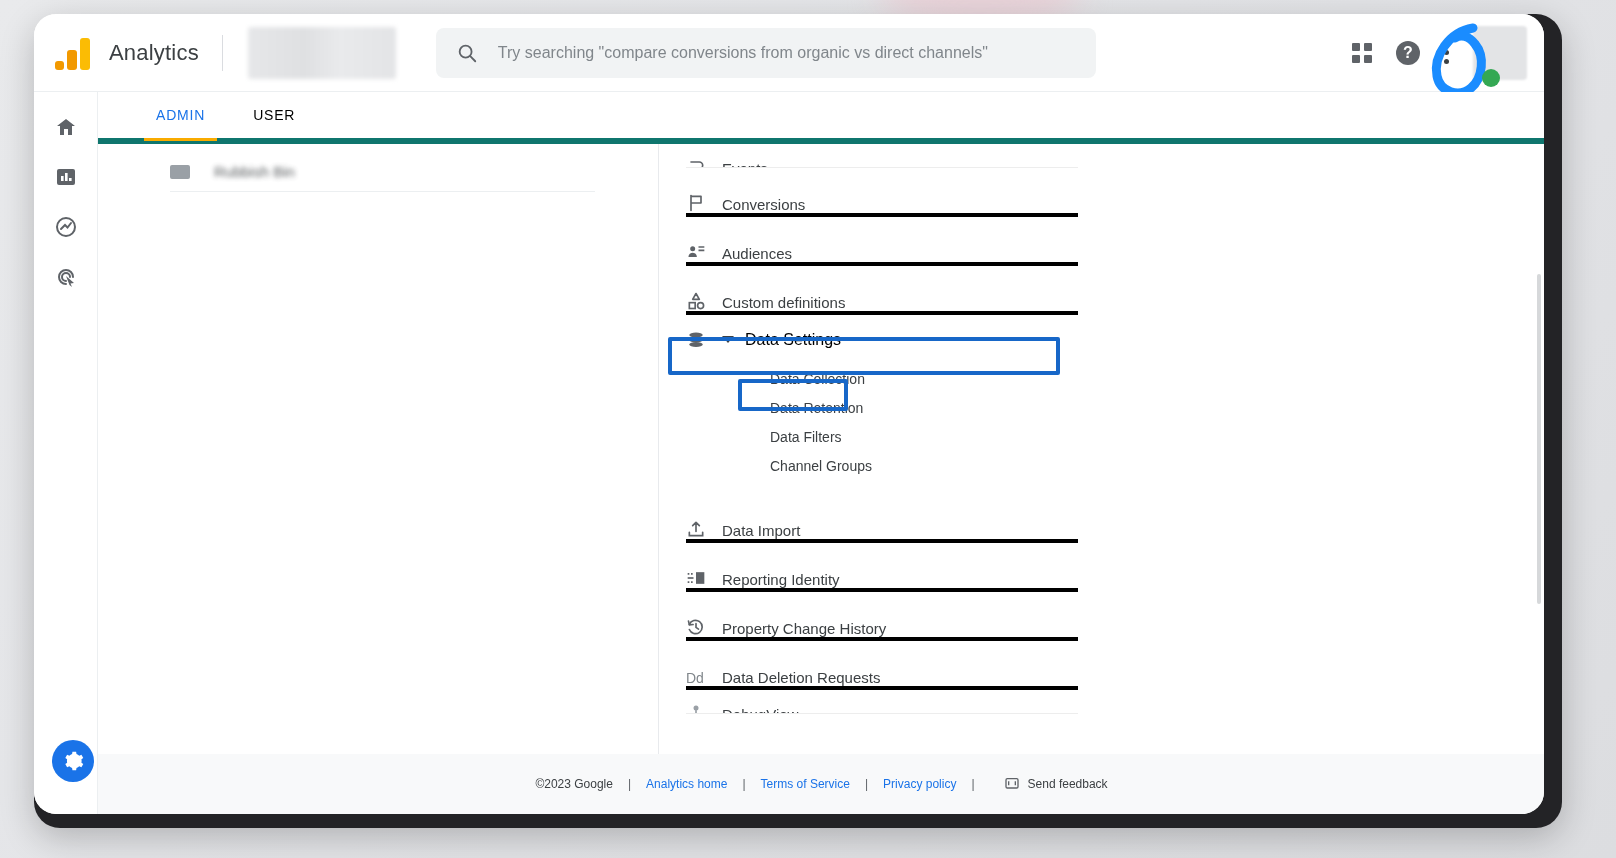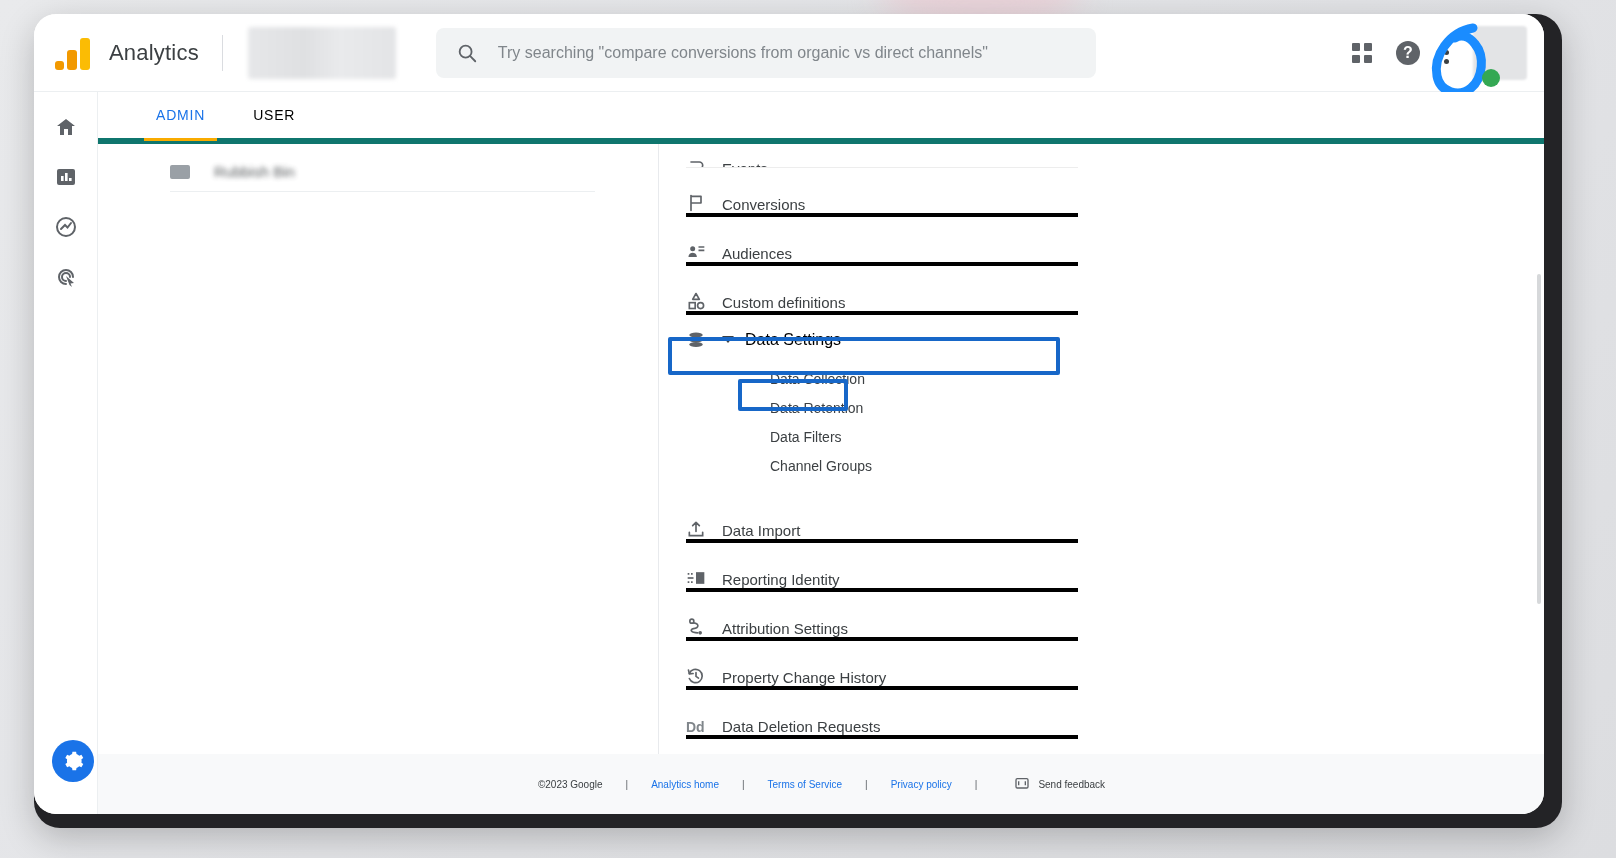--- a/index.html
+++ b/index.html
@@ -204,21 +204,21 @@
     position: absolute; right: 3px; top: 130px; width: 4px; height: 330px;
     background: #d6d8da; border-radius: 3px;
   }
 
   
   .footer {
     position: absolute; left: 64px; bottom: 0;
     width: 1447px; height: 60px;
     background: #f8f9fa;
     display: flex; align-items: center; justify-content: center;
-    font-size: 10px; color: #3c4043; gap: 16px;
+    font-size: 12px; color: #3c4043; gap: 8px;
   }
   .footer a { color: #1a73e8; text-decoration: none; }
   .sep { margin: 0 7px; color: #5f6368; }
   .feedback { display:flex; align-items:center; margin-left: 14px; gap: 8px; }
 </style>
 </head>
 <body>
 
 <div class="top-blur"></div>
 <div class="bezel"></div>
@@ -400,44 +400,34 @@
             <svg width="20" height="20" viewBox="0 0 24 24">
               <line x1="2" y1="7" x2="9" y2="7" stroke="#5f6368" stroke-width="2" stroke-dasharray="2 2"></line>
               <line x1="2" y1="12" x2="9" y2="12" stroke="#5f6368" stroke-width="2"></line>
               <line x1="2" y1="17" x2="9" y2="17" stroke="#5f6368" stroke-width="2" stroke-dasharray="2 2"></line>
               <rect x="12" y="5" width="10" height="14" fill="#5f6368"></rect>
             </svg>
           </span>
           <span class="m-lbl">Reporting Identity</span>
         </div>
 
-        <div class="m-item">
-          <span class="m-ico">
-            <svg width="20" height="20" viewBox="0 0 24 24">
-              <circle cx="7" cy="5" r="2.4" fill="none" stroke="#5f6368" stroke-width="2"></circle>
-              <path d="M9 7 C16 8, 16 13, 9 14 C4 15, 6 19, 14 19" fill="none" stroke="#5f6368" stroke-width="2" stroke-linecap="round"></path>
-              <circle cx="17" cy="19" r="2.2" fill="#5f6368"></circle>
-            </svg>
-          </span>
-          <span class="m-lbl">Attribution Settings</span>
-        </div>
 
         <div class="m-item">
           <span class="m-ico">
             <svg width="20" height="20" viewBox="0 0 24 24">
               <path d="M4 9 A8 8 0 1 1 4 15" fill="none" stroke="#5f6368" stroke-width="2" stroke-linecap="round"></path>
               <path d="M3 5 L4 9.5 L8.5 9" fill="none" stroke="#5f6368" stroke-width="2" stroke-linecap="round" stroke-linejoin="round"></path>
               <path d="M12 8 v4.5 l3 2" fill="none" stroke="#5f6368" stroke-width="2" stroke-linecap="round"></path>
             </svg>
           </span>
           <span class="m-lbl">Property Change History</span>
         </div>
 
         <div class="m-item">
-          <span class="m-ico" style="font-size:14px;font-weight:bold;color:#80868b;">Dd</span>
+          <span class="m-ico" style="font-size:14px;font-weight:normal;color:#80868b;">Dd</span>
           <span class="m-lbl">Data Deletion Requests</span>
         </div>
 
         <div class="m-item clipped">
           <span class="m-ico">
             <svg width="20" height="20" viewBox="0 0 24 24">
               <circle cx="12" cy="6" r="3" fill="#9aa0a6"></circle>
               <path d="M12 9 v10 M7 13 h10" stroke="#9aa0a6" stroke-width="2" stroke-linecap="round"></path>
             </svg>
           </span>

